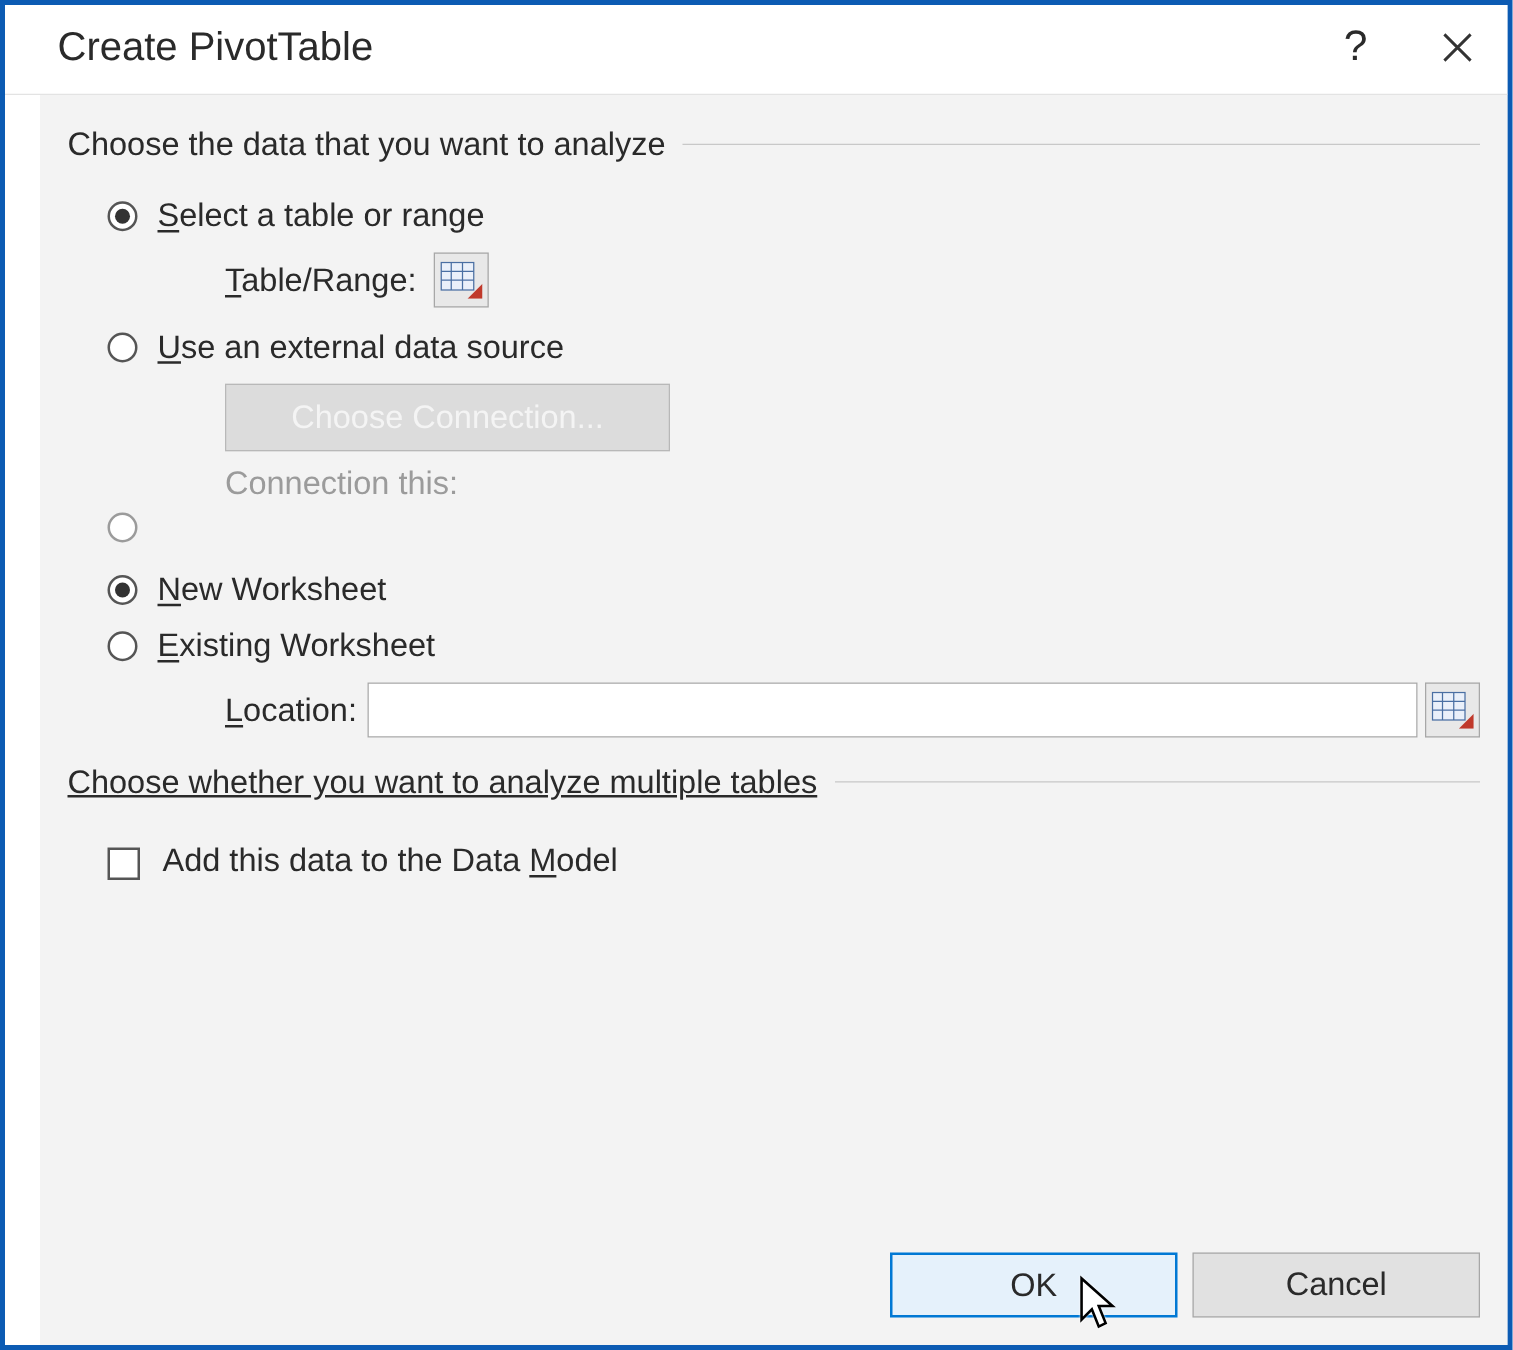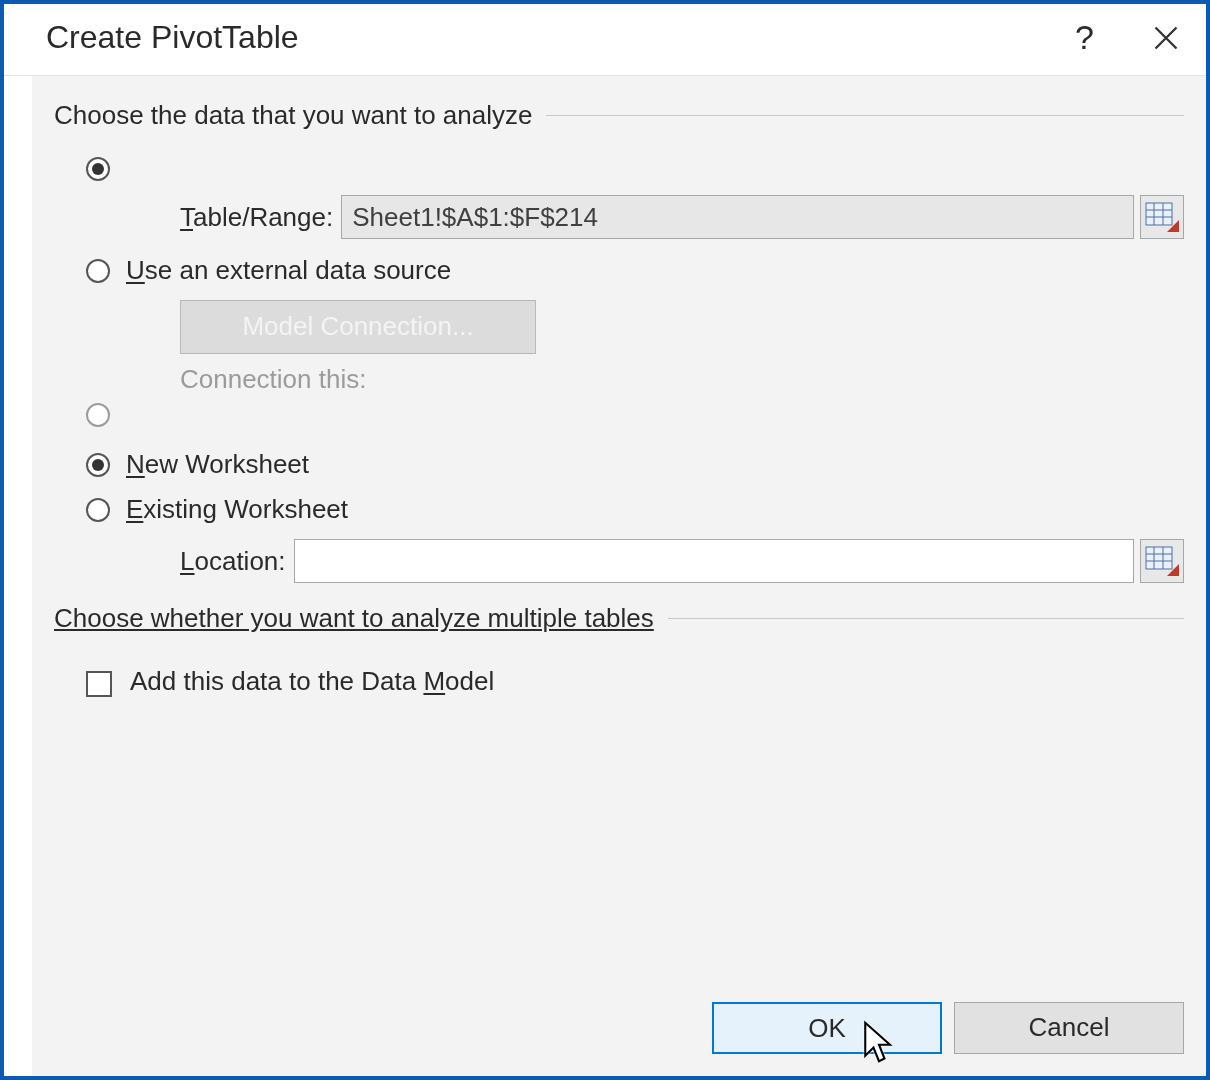--- a/index.html
+++ b/index.html
@@ -134,48 +134,50 @@
 <div class="content">
 
   <div class="group-title">
     <span class="txt">Choose the data that you want to analyze</span>
     <span class="rule"></span>
   </div>
 
   <div class="indent">
     <div class="radio-row">
       <span class="radio checked"></span>
+      <span class="lbl">
+        <span></span><span class="ul">S</span><span>elect a table or range</span>
+      </span>
     </div>
 
     <div class="field-row" style="padding-left:94px;">
       <span class="field-label lbl">
         <span></span><span class="ul">T</span><span>able/Range:</span>
       </span>
-      <input class="field-input sel" value="Sheet1!$A$1:$F$214" style="">
       <div class="range-btn">
         <svg viewBox="0 0 34 30">
           <rect x="1" y="1" width="26" height="22" fill="#eaf0fa" stroke="#4a6fa3"></rect>
           <line x1="1" y1="8" x2="27" y2="8" stroke="#4a6fa3"></line>
           <line x1="1" y1="15" x2="27" y2="15" stroke="#4a6fa3"></line>
           <line x1="9" y1="1" x2="9" y2="23" stroke="#4a6fa3"></line>
           <line x1="18" y1="1" x2="18" y2="23" stroke="#4a6fa3"></line>
           <polygon points="34,30 22,30 34,18" fill="#c0392b"></polygon>
         </svg>
       </div>
     </div>
 
     <div class="radio-row">
       <span class="radio"></span>
       <span class="lbl">
         <span></span><span class="ul">U</span><span>se an external data source</span>
       </span>
     </div>
 
     <div style="padding-left:94px;">
-      <div class="conn-btn">Model Connection...</div>
+      <div class="conn-btn">Choose Connection...</div>
       <div class="conn-name disabled-text">Connection this:</div>
     </div>
 
     <div class="radio-row">
       <span class="radio disabled"></span>
     </div>
   </div>
 
 
   <div class="indent">

